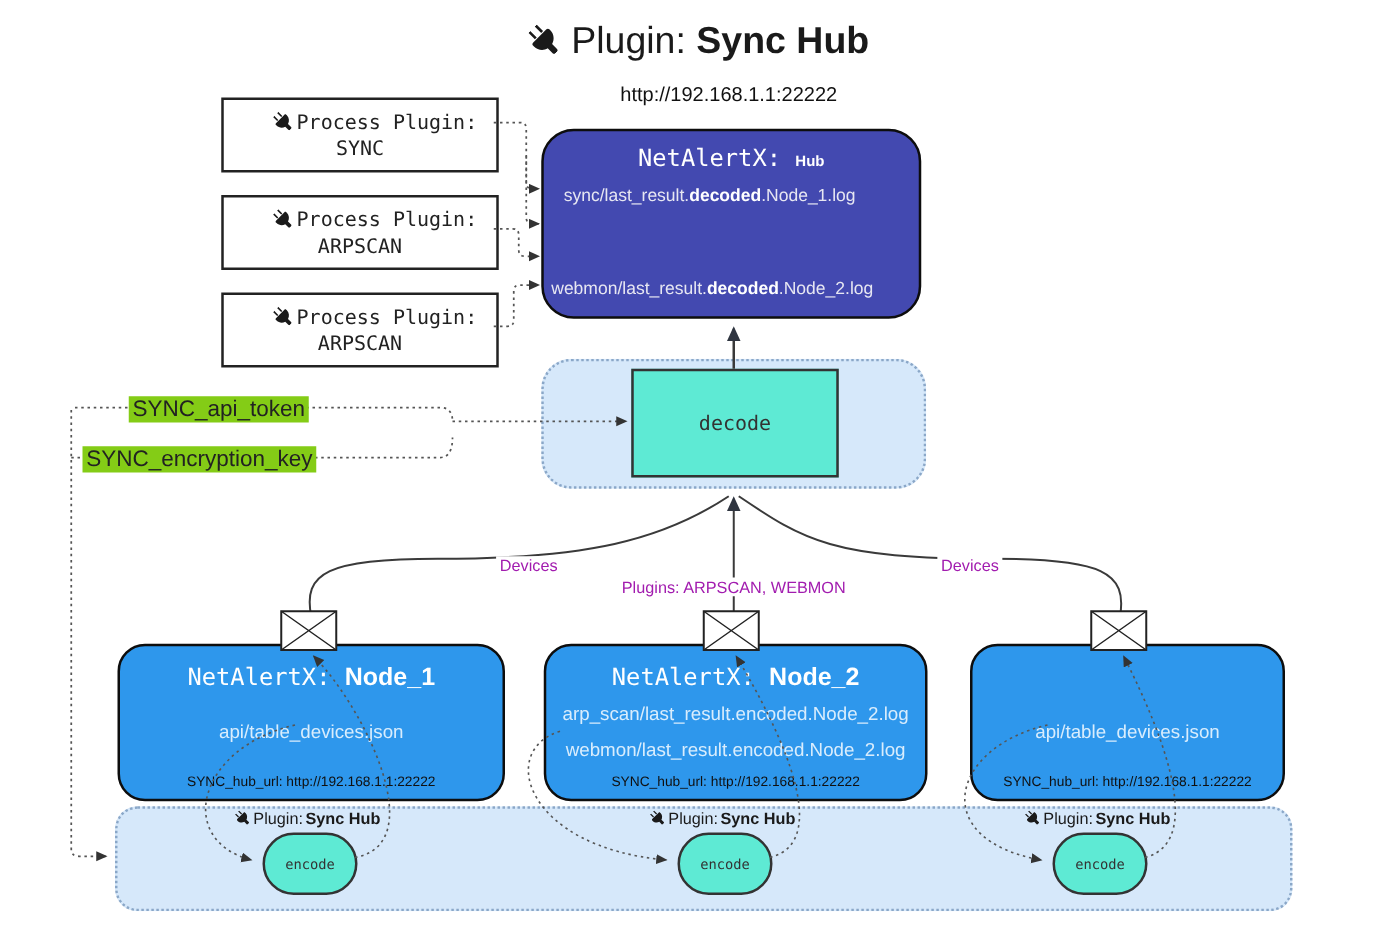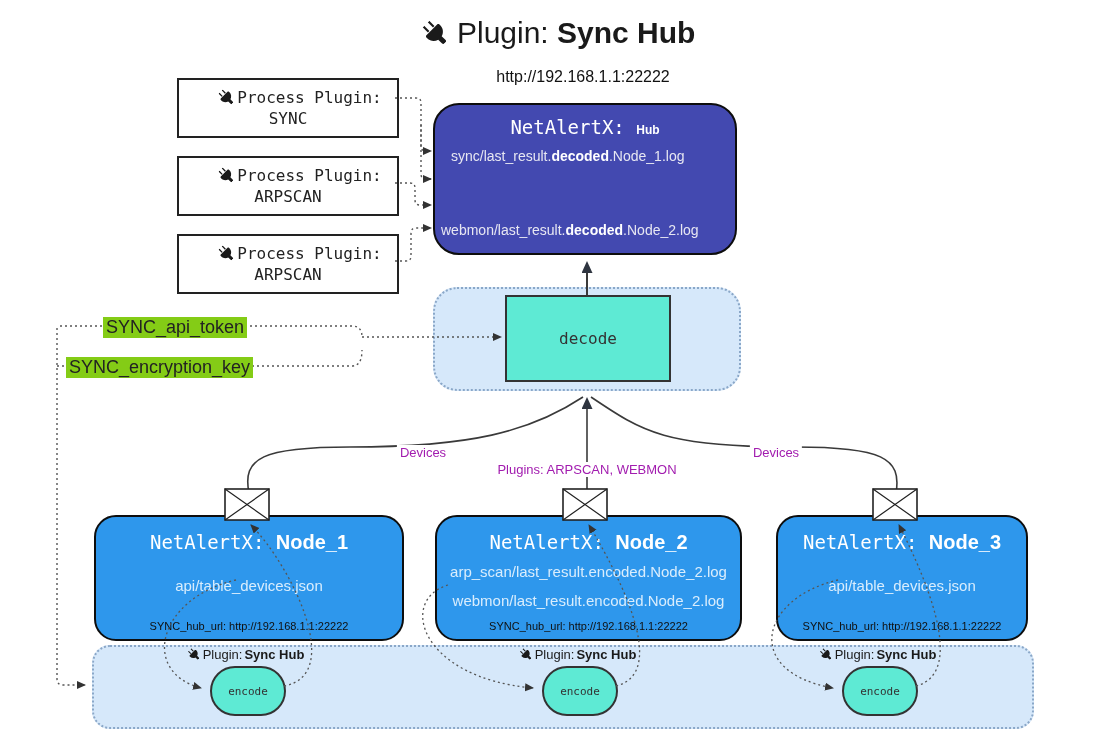--- a/index.html
+++ b/index.html
@@ -171,21 +171,20 @@
     <div class="abs nline" style="top:60px;">api/table_devices.json</div>
     <div class="abs nurl">SYNC_hub_url: http://192.168.1.1:22222</div>
   </div>
   <div class="abs node" style="left:435px;width:303px;">
     <div class="abs node-title"><span>NetAlertX: </span><b>Node_2</b></div>
     <div class="abs nline" style="top:46px;">arp_scan/last_result.encoded.Node_2.log</div>
     <div class="abs nline" style="top:75px;">webmon/last_result.encoded.Node_2.log</div>
     <div class="abs nurl">SYNC_hub_url: http://192.168.1.1:22222</div>
   </div>
   <div class="abs node" style="left:776px;width:248px;">
-    <div class="abs node-title"><span>NetAlertX: </span><b>Node_3</b></div>
     <div class="abs nline" style="top:60px;">api/table_devices.json</div>
     <div class="abs nurl">SYNC_hub_url: http://192.168.1.1:22222</div>
   </div>
 
   <div class="abs panel bar"></div>
 
   <div class="abs enc-label" style="left:246px;">
     <span class="plug">
         <svg width="13" height="13">
           <use href="#plug-sym"></use>

